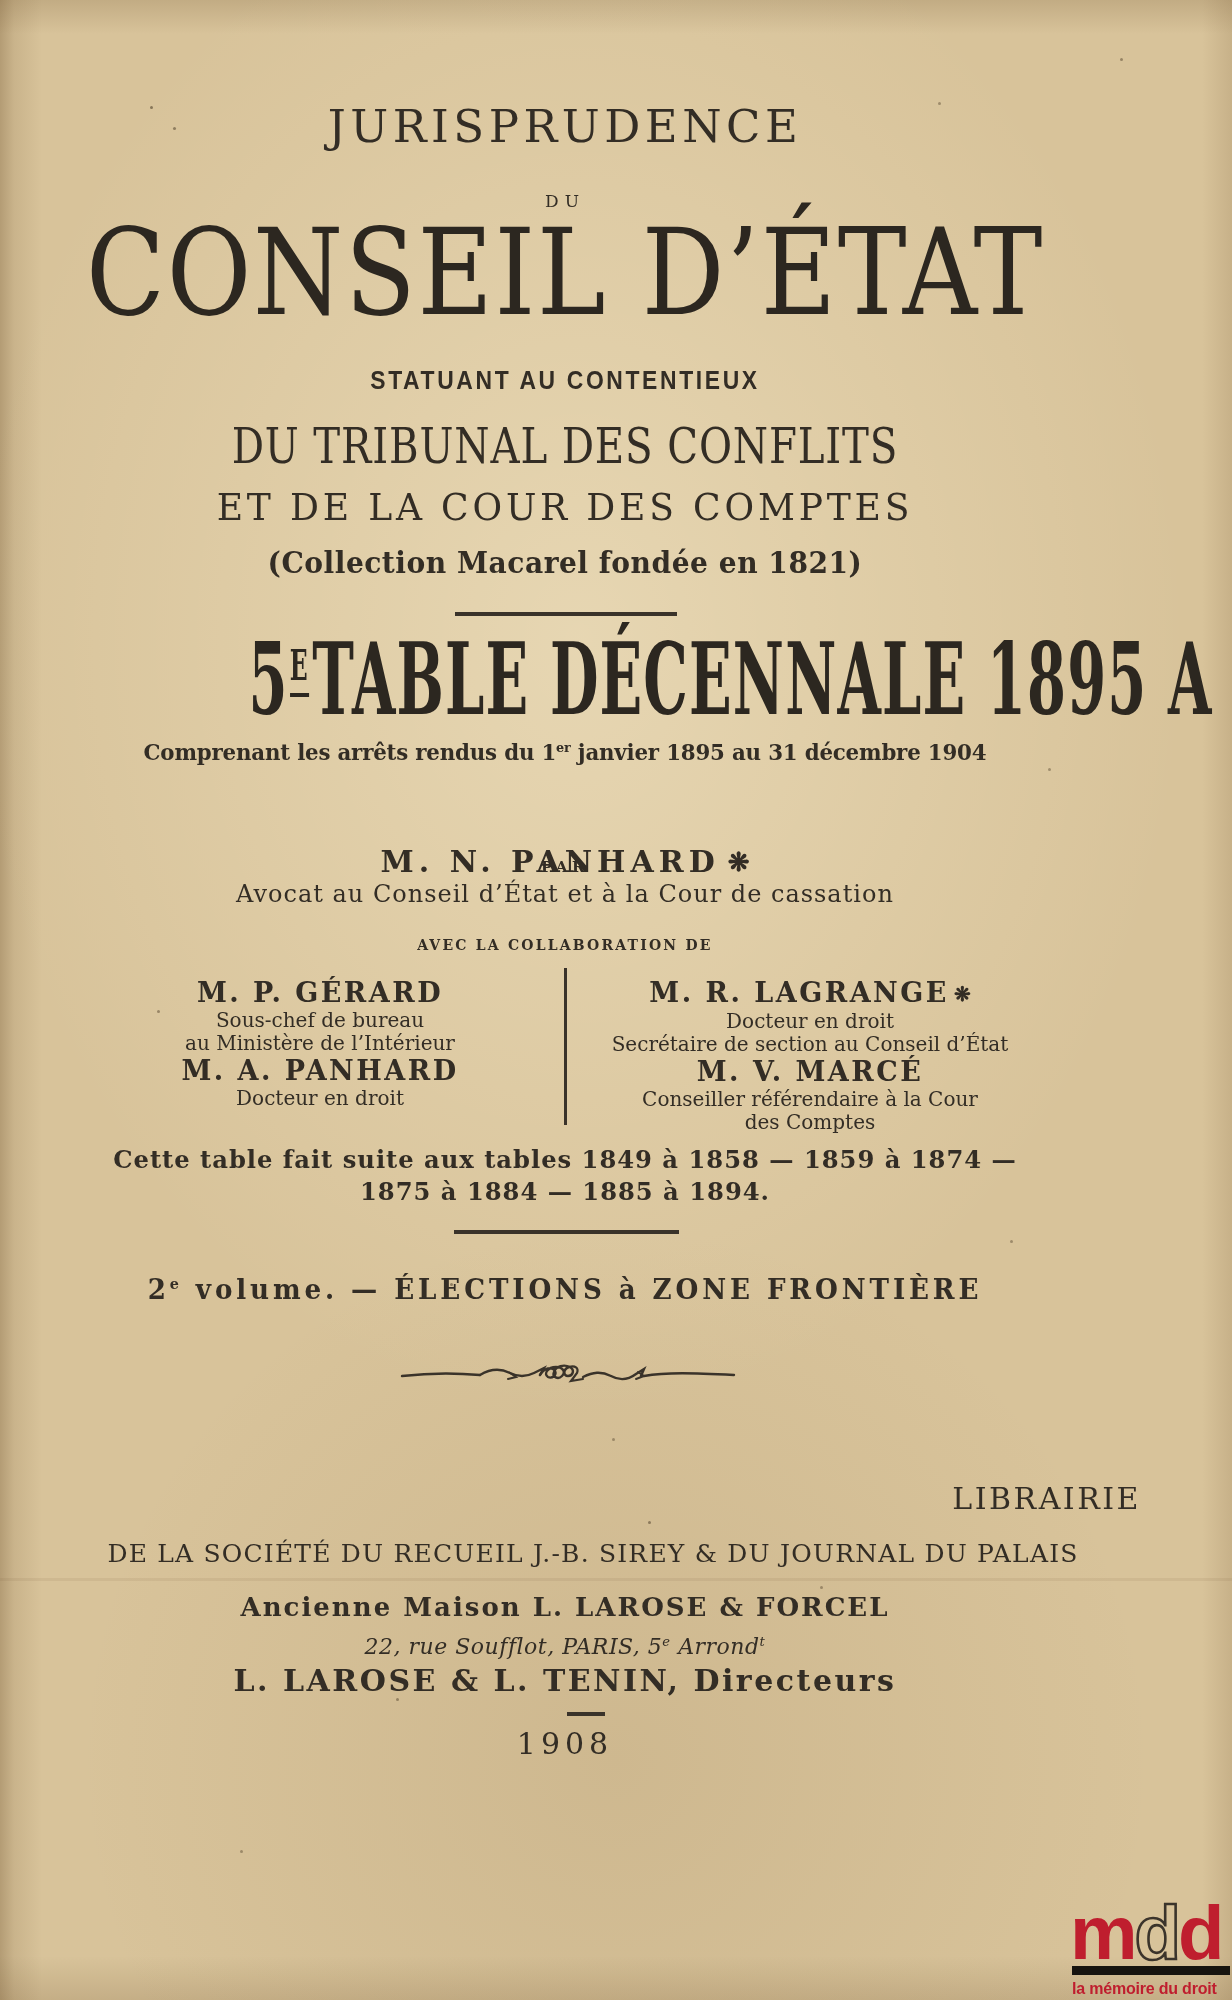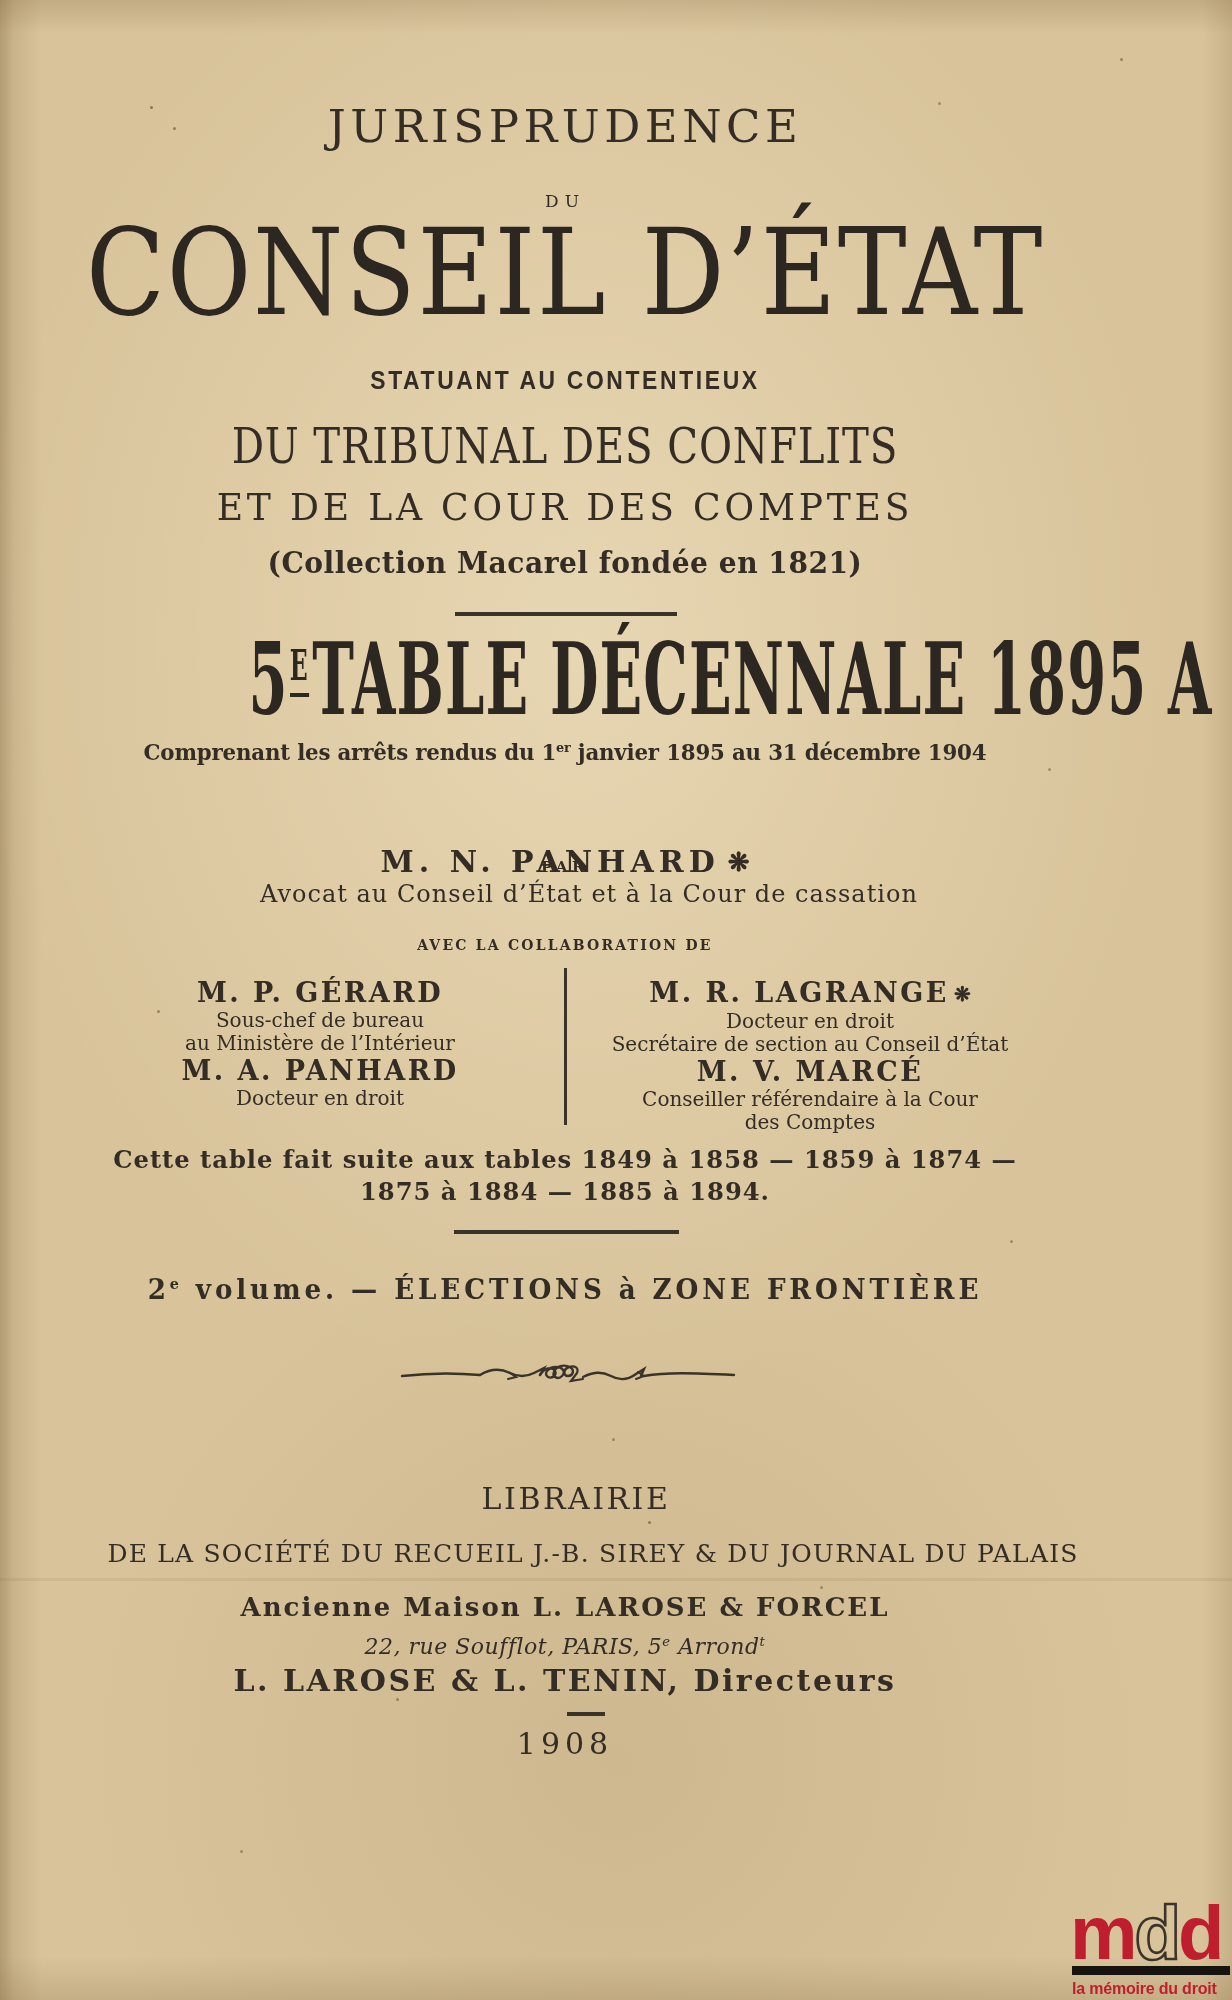--- a/index.html
+++ b/index.html
@@ -37,39 +37,39 @@
   .rule2{left:454px;top:1230px;width:225px;height:4px;}
   .rule3{left:567px;top:1712px;width:38px;height:3.5px;background:#3a332a;}
 
   .title5    {top:629px;font-size:100px;font-weight:700;letter-spacing:2px;transform:scaleX(.56);color:#2c2720;}
   .title5 sup{font-size:42%;border-bottom:4px solid #2c2720;padding-bottom:3px;margin:0 6px 0 2px;}
   .scope     {top:741px;font-size:22px;font-weight:700;letter-spacing:-.2px;transform:scaleX(.97);}
   .scope sup {font-size:60%;}
   .par       {top:860px;font-size:15px;font-weight:700;letter-spacing:4.5px;}
   .author    {top:847px;font-size:30px;font-weight:700;letter-spacing:5px;}
   .star      {font-size:26px;letter-spacing:0;vertical-align:1px;margin-left:8px;}
-  .authorsub {top:882px;font-size:24px;letter-spacing:1px;margin-left:24px;}
+  .authorsub {top:882px;font-size:24px;letter-spacing:1px;}
   .collab    {top:938px;font-size:14px;font-weight:700;letter-spacing:2.2px;}
 
   .columns{position:absolute;left:75px;top:977px;width:980px;display:flex;}
   .col{width:490px;text-align:center;}
   .c-name{font-size:27px;font-weight:700;letter-spacing:2.5px;line-height:32px;white-space:nowrap;}
   .c-name .star{font-size:20px;margin-left:5px;}
   .c-sub{font-size:20px;line-height:23px;white-space:nowrap;}
   .c-name2{margin-top:0;}
   .divider{position:absolute;left:564px;top:968px;width:2.5px;height:157px;background:#3a332a;}
 
   .note1  {top:1147px;font-size:25px;font-weight:700;letter-spacing:1px;transform:scaleX(.97);}
   .note2  {top:1179px;font-size:25px;font-weight:700;letter-spacing:1px;transform:scaleX(.97);}
   .volline{top:1276px;font-size:27px;font-weight:700;letter-spacing:4px;transform:scaleX(.97);}
   .volline sup{font-size:55%;}
 
   .ornament{position:absolute;left:398px;top:1360px;}
 
-  .librairie{top:1484px;font-size:30px;letter-spacing:2.5px;margin-left:11px;}
+  .librairie{top:1484px;font-size:30px;letter-spacing:2.5px;margin-left:11px;text-align:right;}
   .societe  {top:1541px;font-size:25px;letter-spacing:1.2px;margin-left:28px;}
   .maison   {top:1594px;font-size:26px;font-weight:700;letter-spacing:2px;}
   .address  {top:1636px;font-size:22px;font-style:italic;letter-spacing:.5px;}
   .address sup{font-size:60%;}
   .directors{top:1666px;font-size:30px;font-weight:700;letter-spacing:2.5px;}
   .year     {top:1729px;font-size:30px;letter-spacing:5px;}
 
   .logo{position:absolute;left:1070px;top:1895px;width:162px;height:105px;}
   .mdd{font-family:"Liberation Sans","DejaVu Sans",sans-serif;font-weight:700;font-size:76px;
        letter-spacing:-3px;line-height:1;color:#bf1e2e;}

